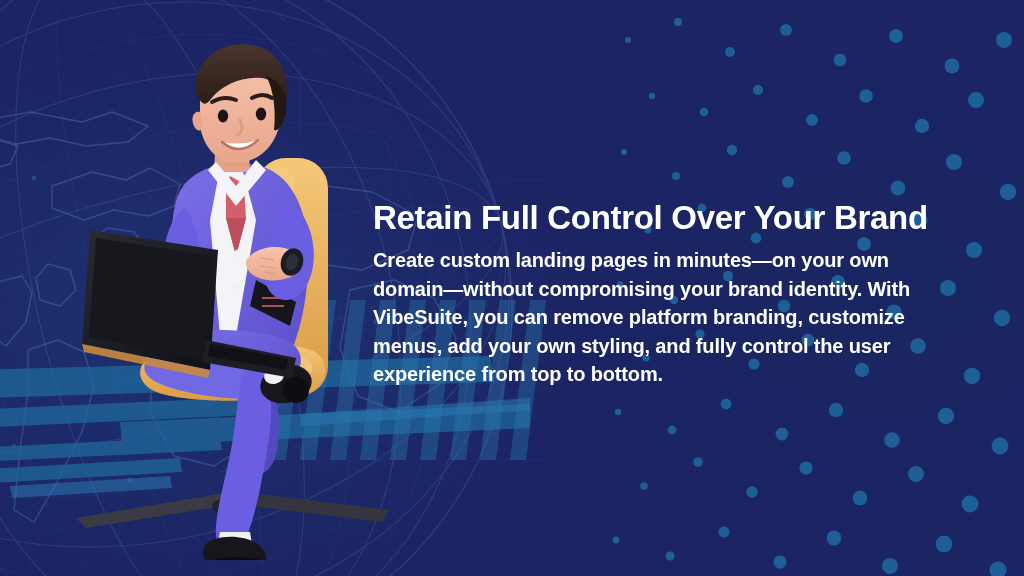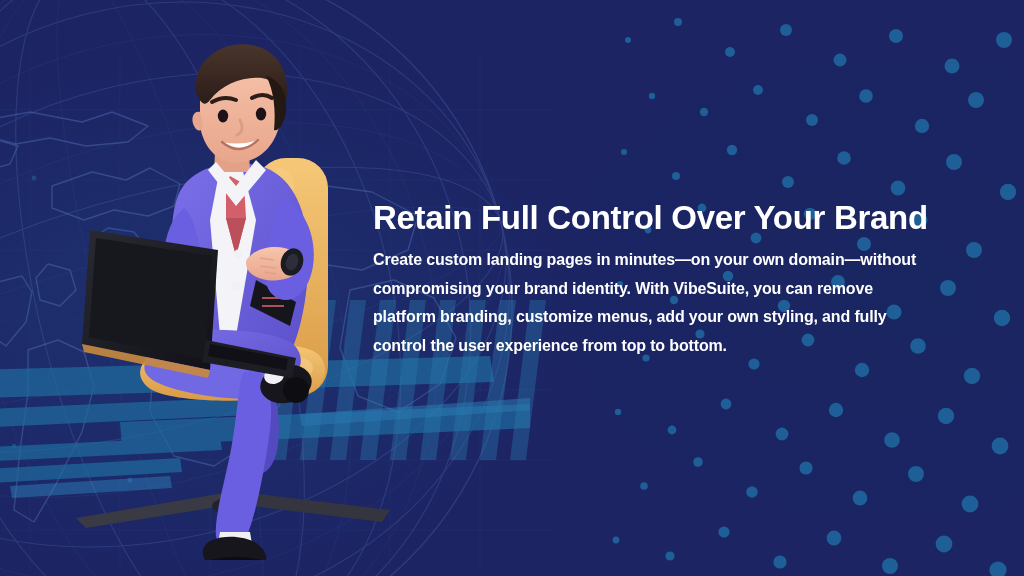--- a/index.html
+++ b/index.html
@@ -58,21 +58,21 @@
     margin:0;
     font-size:33px;
     line-height:40px;
     font-weight:700;
     letter-spacing:-.3px;
     color:#ffffff;
     white-space:nowrap;
   }
   .body-copy{
     margin:8px 0 0 0;
-    font-size:16px;
+    font-size:20px;
     line-height:28.5px;
     font-weight:700;
     letter-spacing:-.15px;
     color:#ffffff;
     max-width:560px;
   }
 
   
   .illo{position:absolute;left:60px;top:40px;width:360px;height:520px;}
   .illo svg{width:100%;height:100%;display:block;}

